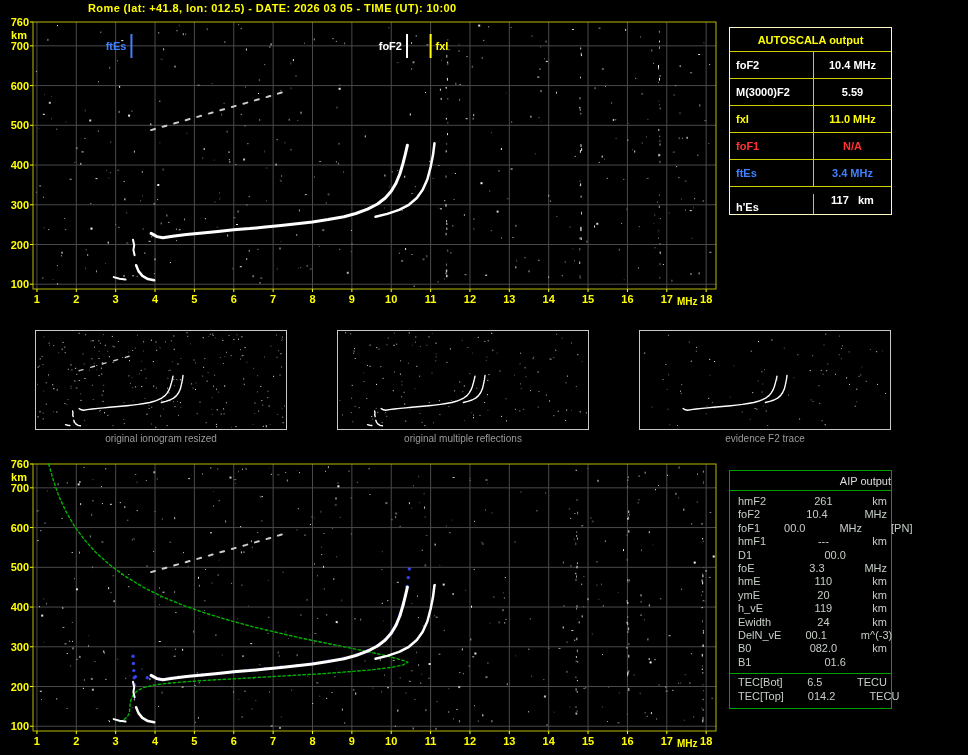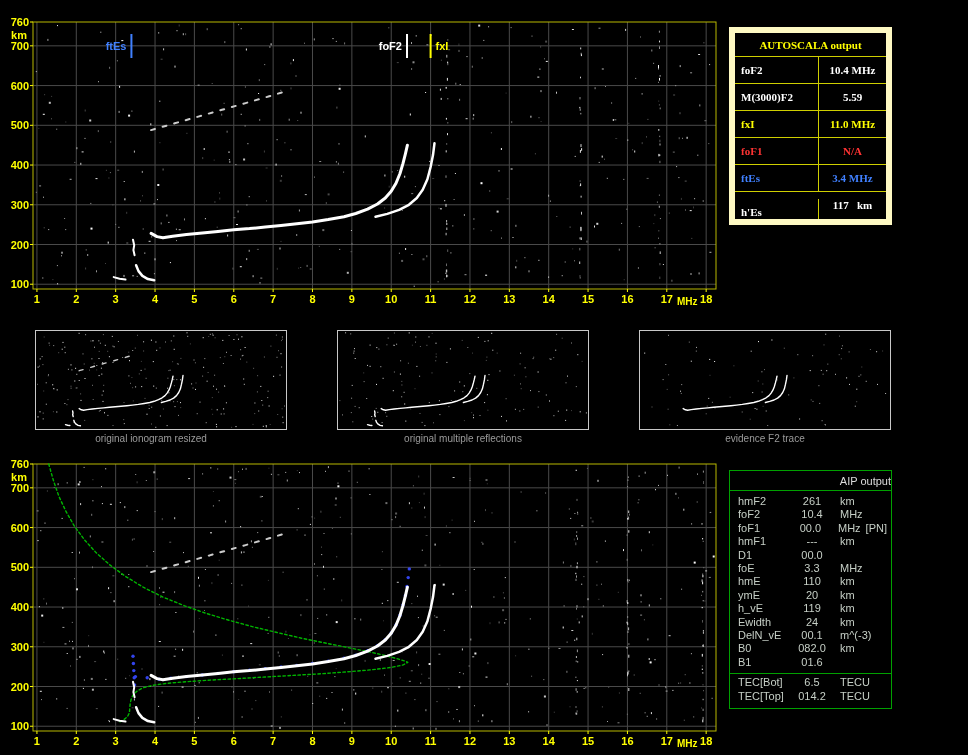--- a/index.html
+++ b/index.html
@@ -5,41 +5,42 @@
   *{margin:0;padding:0;box-sizing:border-box}
   html,body{background:#000;}
   body{width:968px;height:755px;overflow:hidden;font-family:"Liberation Sans",sans-serif;}
   #app{position:relative;width:968px;height:755px;background:#000;}
   .title{position:absolute;left:88px;top:2px;color:#ffff00;font-size:11px;font-weight:bold;letter-spacing:.4px;white-space:pre;}
   #plots{position:absolute;left:0;top:0;}
   .ax{font-family:"Liberation Sans",sans-serif;font-size:11px;font-weight:bold;fill:#ffff00;}
   .axs{font-size:10px;}
   .mk{font-family:"Liberation Sans",sans-serif;font-size:11px;font-weight:bold;}
   .panel{position:absolute;background:#000;}
-  #autoscala{left:729px;top:27px;width:163px;border:6px solid #fef9c3;font-family:Liberation Serif, serif;}
+  #autoscala{left:729px;top:27px;width:163px;border:1px solid #fef9c3;}
   .as-title{height:24px;line-height:24px;text-align:center;color:#ffff00;font-weight:bold;font-size:11px;border-bottom:1px solid #cfcf00;}
   .as-row{display:flex;height:27px;line-height:26px;border-bottom:1px solid #cfcf00;font-size:11px;font-weight:bold;}
   .as-row:last-child{border-bottom:none;}
   .as-label{width:84px;padding-left:6px;border-right:1px solid #cfcf00;white-space:pre;}
   .as-value{flex:1;text-align:center;white-space:pre;}
   #aip{left:729px;top:470px;width:163px;border:1px solid #00a000;padding-bottom:3px;}
   .aip-title{height:20px;line-height:20px;text-align:right;color:#dcdcdc;font-size:11px;border-bottom:1px solid #00a000;}
   .aip-body{padding:4px 4px 2px 8px;}
-  .aip-row{display:flex;font-size:11px;color:#c6cfc6;line-height:13.4px;white-space:pre;}
+  .aip-row{display:flex;font-size:11px;color:#c6cfc6;line-height:13.4px;white-space:pre;gap:24px;}
   .aip-label{width:56px;}
   .aip-value{width:36px;text-align:center;}
   .aip-unit{margin-left:10px;}
   .aip-note{margin-left:5px;}
   .aip-sep{height:1px;background:#00a000;margin:2px 0;}
   .thumb-caption{position:absolute;top:433px;color:#9a9a9a;font-size:10px;text-align:center;}
 </style>
 </head>
 <body>
 
 <div id="app">
+  <div class="title">Rome (lat: +41.8, lon: 012.5) - DATE: 2026 03 05 - TIME (UT): 10:00</div>
 
   <svg id="plots" width="968" height="755">
       <g>
         <g>
           <line x1="36.93659942363112" y1="22" x2="36.93659942363112" y2="289" stroke="#4a4a4a"></line>
           <line x1="76.30259365994237" y1="22" x2="76.30259365994237" y2="289" stroke="#4a4a4a"></line>
           <line x1="115.6685878962536" y1="22" x2="115.6685878962536" y2="289" stroke="#4a4a4a"></line>
           <line x1="155.03458213256482" y1="22" x2="155.03458213256482" y2="289" stroke="#4a4a4a"></line>
           <line x1="194.40057636887605" y1="22" x2="194.40057636887605" y2="289" stroke="#4a4a4a"></line>
           <line x1="233.76657060518727" y1="22" x2="233.76657060518727" y2="289" stroke="#4a4a4a"></line>
@@ -1831,16 +1832,16 @@
         <div class="aip-row"><div class="aip-label">B0</div><div class="aip-value">082.0</div><div class="aip-unit">km</div></div>
         <div class="aip-row"><div class="aip-label">B1</div><div class="aip-value">01.6</div><div class="aip-unit"></div></div>
       </div>
     <div class="aip-sep"></div>
     <div class="aip-body" id="aip-tec-rows" style="padding-top:0">
         <div class="aip-row"><div class="aip-label">TEC[Bot]</div><div class="aip-value">6.5</div><div class="aip-unit">TECU</div></div>
         <div class="aip-row"><div class="aip-label">TEC[Top]</div><div class="aip-value">014.2</div><div class="aip-unit">TECU</div></div>
       </div>
   </div>
 
-  <div class="thumb-caption" style="left:25px;width:252px">original ionogram resized</div>
+  <div class="thumb-caption" style="left:35px;width:252px">original ionogram resized</div>
   <div class="thumb-caption" style="left:337px;width:252px">original multiple reflections</div>
   <div class="thumb-caption" style="left:639px;width:252px">evidence F2 trace</div>
 </div>
 
 </body></html>

